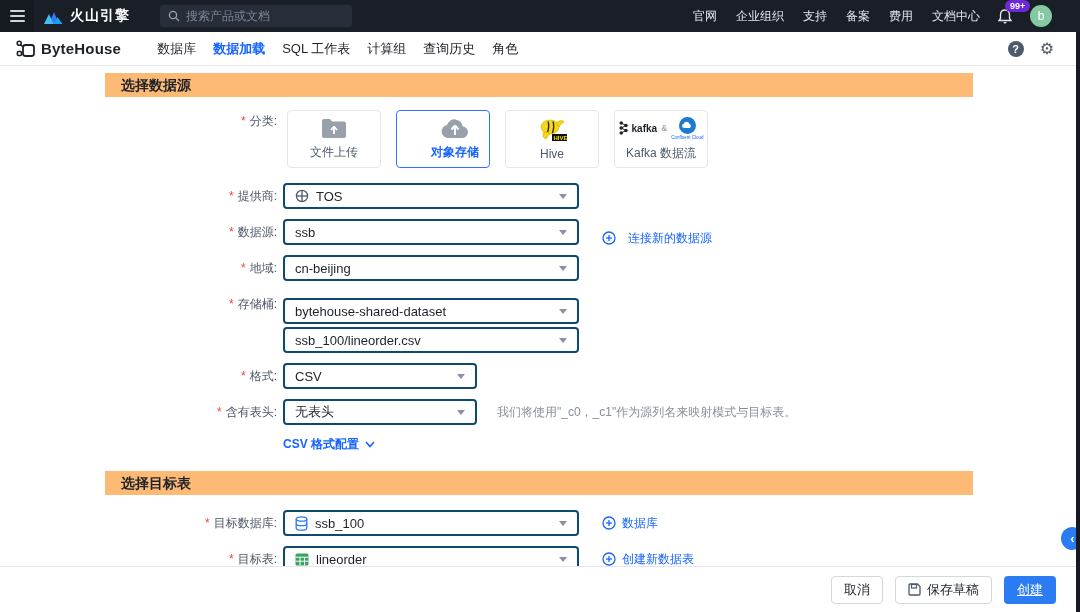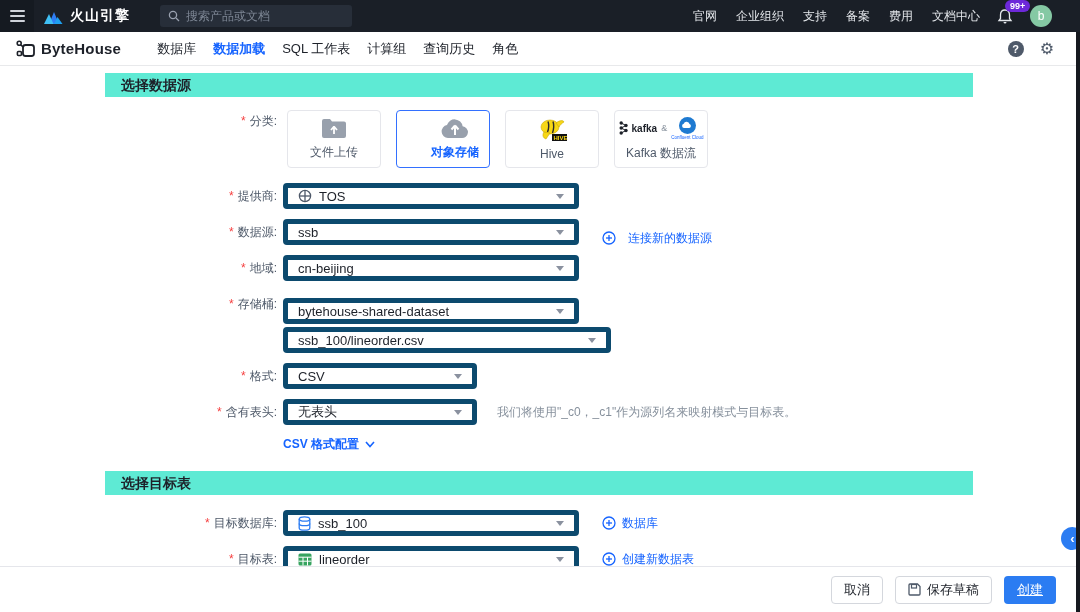--- a/index.html
+++ b/index.html
@@ -27,24 +27,24 @@
   .product-name { font-size:15px; font-weight:bold; color:#1d2129; letter-spacing:.2px; }
   .tabs { display:flex; align-items:center; gap:17px; margin-left:36px; }
   .tabs span { font-size:13px; color:#1d2129; cursor:pointer; white-space:nowrap; }
   .tabs span.active { color:#1664ff; font-weight:600; }
   .nav-actions { margin-left:auto; display:flex; align-items:center; gap:16px; margin-right:26px; }
   .help-circle { width:16px; height:16px; border-radius:50%; background:#4e5969; color:#fff; font-size:11px; font-weight:bold; display:flex; align-items:center; justify-content:center; cursor:pointer; }
   .gear { font-size:16px; color:#4e5969; line-height:16px; cursor:pointer; }
 
   
   .content { position:absolute; inset:0; }
-  .section-bar { position:absolute; left:105px; width:868px; height:24px; background:#5eead4; font-size:14px; font-weight:bold; color:#1d2129; line-height:24px; padding-left:16px; }
+  .section-bar { position:absolute; left:105px; width:868px; height:24px; background:#fdba74; font-size:14px; font-weight:bold; color:#1d2129; line-height:24px; padding-left:16px; }
   .flabel { position:absolute; left:0; width:277px; text-align:right; font-size:12px; color:#4e5969; line-height:26px; white-space:nowrap; }
   .req { color:#f53f3f; margin-right:4px; }
-  .select { position:absolute; height:26px; background:#fff; border:5px solid #0c4a6e; border-radius:4px; display:flex; align-items:center; padding:0 10px; gap:7px; cursor:pointer; }
+  .select { position:absolute; height:26px; background:#fff; border:2px solid #0c4a6e; border-radius:4px; display:flex; align-items:center; padding:0 10px; gap:7px; cursor:pointer; }
   .sel-value { font-size:13px; color:#1d2129; white-space:nowrap; }
   .caret { margin-left:auto; width:0; height:0; border-left:4px solid transparent; border-right:4px solid transparent; border-top:5px solid #8a919f; }
   .plus-link { position:absolute; display:flex; align-items:center; gap:6px; color:#1664ff; font-size:12px; line-height:26px; cursor:pointer; white-space:nowrap; }
   .helper { position:absolute; font-size:12px; color:#86909c; line-height:26px; white-space:nowrap; }
   .csv-link { position:absolute; left:283px; top:436px; display:flex; align-items:center; gap:6px; color:#1664ff; font-size:12px; font-weight:600; line-height:16px; cursor:pointer; }
 
   
   .card { position:absolute; top:110px; width:94px; height:58px; background:#fff; border:1px solid #e5e6eb; border-radius:4px; display:flex; flex-direction:column; align-items:center; justify-content:center; gap:5px; cursor:pointer; }
   .card.selected { border:1px solid #3370ff;padding-left:24px; }
   .card-label { font-size:12px; color:#4e5969; }
@@ -234,21 +234,21 @@
     </div>
 
     <div class="flabel" style="top:291px;">
       <span class="req">*</span><span>存储桶:</span>
     </div>
     <div class="select" style="left:283px;top:298px;width:296px;">
       <span class="sel-value">bytehouse-shared-dataset</span>
       <span class="caret"></span>
     </div>
 
-    <div class="select" style="left:283px;top:327px;width:328px;">
+    <div class="select" style="left:283px;top:327px;width:296px;">
       <span class="sel-value">ssb_100/lineorder.csv</span>
       <span class="caret"></span>
     </div>
 
     <div class="flabel" style="top:363px;">
       <span class="req">*</span><span>格式:</span>
     </div>
     <div class="select" style="left:283px;top:363px;width:194px;">
       <span class="sel-value">CSV</span>
       <span class="caret"></span>

